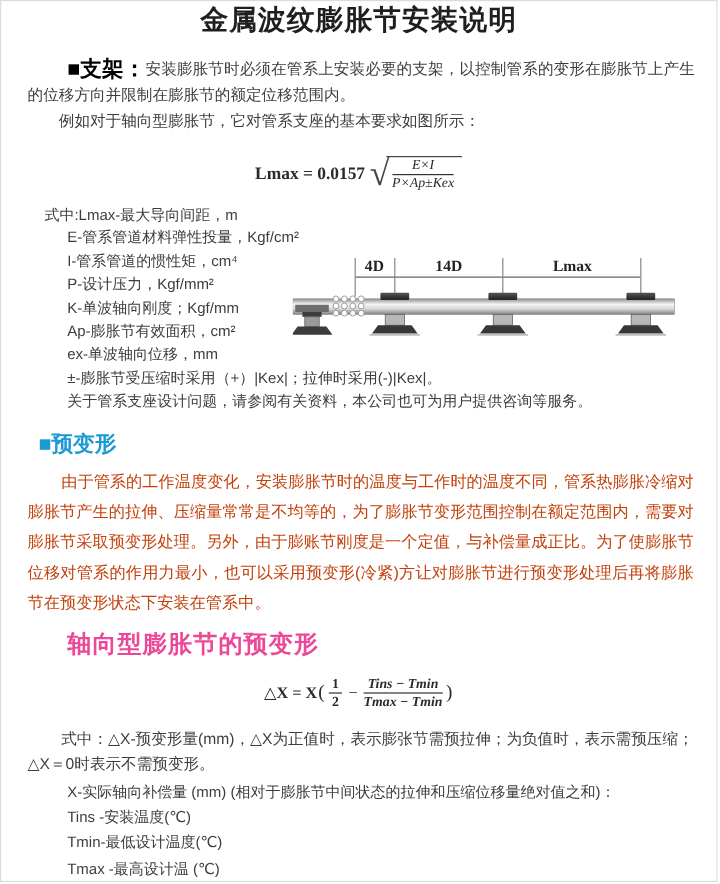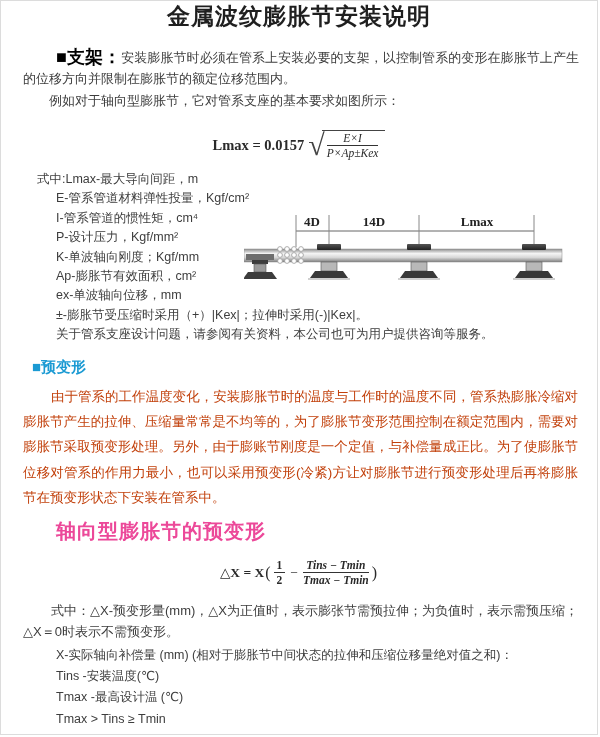--- a/index.html
+++ b/index.html
@@ -72,21 +72,21 @@
   
   .diagram{
     position:absolute;
     left:243px;top:206px;
     width:352px;height:84px;
   }
   .dim-label{font-family:"Liberation Serif","DejaVu Serif",serif;font-weight:bold;font-size:13px;fill:#222;}
   
   .sec-head{
     margin:13px 0 0 31px;
-    font-size:15px;
+    font-size:18px;
     font-weight:bold;
     color:#1b9ad3;
   }
   .para-body{
     margin:7px 19px 0 22px;
     font-size:13.5px;
     line-height:25.4px;
     text-align:justify;
     text-indent:28px;
     color:#c2410c;
@@ -238,17 +238,18 @@
       <span class="den">Tmax − Tmin</span>
     </span>
     <span class="paren">)</span>
   </div>
 
   <div class="para-note">式中：△X-预变形量(mm)，△X为正值时，表示膨张节需预拉伸；为负值时，表示需预压缩；△X＝0时表示不需预变形。</div>
 
   <div class="axial-vars">
     <div>X-实际轴向补偿量 (mm) (相对于膨胀节中间状态的拉伸和压缩位移量绝对值之和)：</div>
     <div>Tins -安装温度(℃)</div>
+    <div>Tmin-最低设计温度(℃)</div>
     <div>Tmax -最高设计温 (℃)</div>
     <div>Tmax &gt; Tins ≥ Tmin</div>
   </div>
 
 </div>
 
 </body></html>

